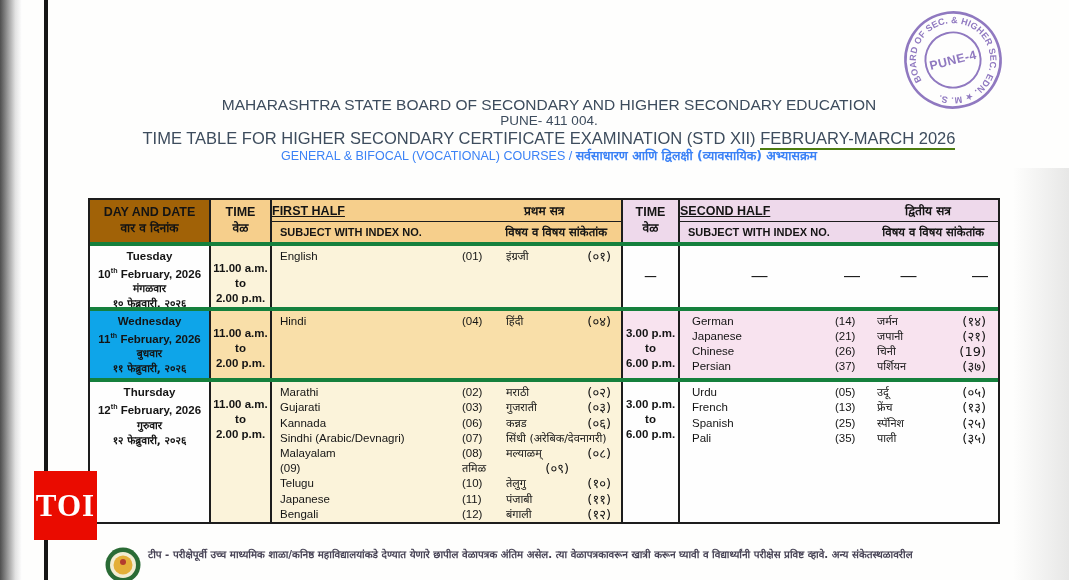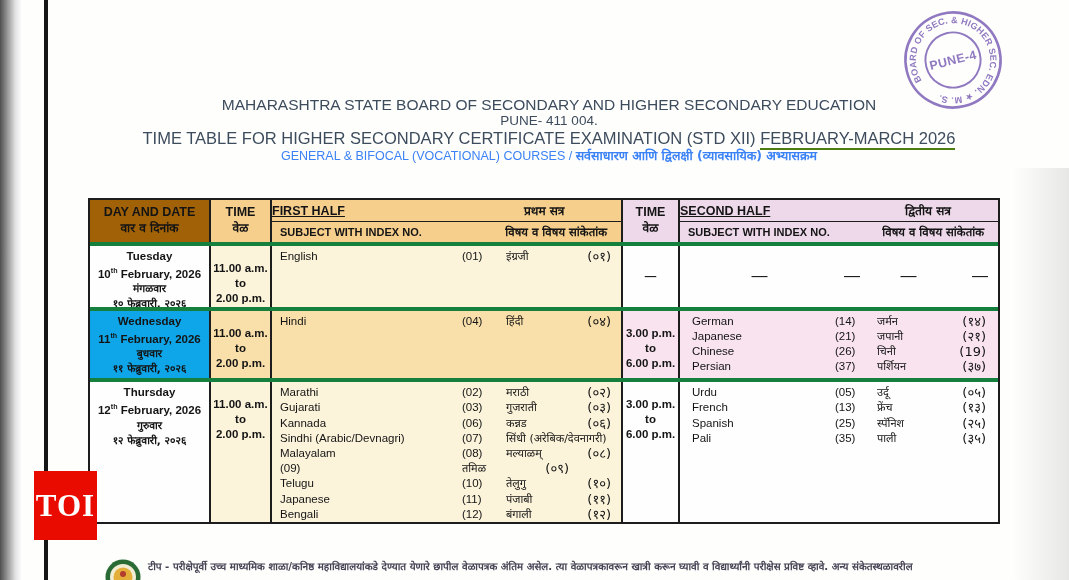--- a/index.html
+++ b/index.html
@@ -76,21 +76,21 @@
   .cell-sub.dashes{display:flex;align-items:center;padding-top:0;}
   .sub-line{display:grid;grid-template-columns:182px 44px 1fr 42px;line-height:15.2px;font-size:11.5px;}
   .cell-sub.second .sub-line{grid-template-columns:143px 42px 1fr 44px;}
   .sub-line .mr{font-family:"DejaVu Sans",sans-serif;font-size:11px;white-space:nowrap;}
   .sub-line .midx{text-align:right;font-family:"DejaVu Sans",sans-serif;font-size:13px;}
   .dash-grid{width:100%;display:grid;grid-template-columns:143px 42px 1fr 44px;}
   .dash-grid span{text-align:center;}
   .dash-grid span:last-child{text-align:right;}
 
   
-  .note{position:absolute;left:88px;top:552px;width:930px;height:28px;}
+  .note{position:absolute;left:88px;top:540px;width:930px;height:28px;}
   .note-logo{position:absolute;left:16px;top:6px;}
   .note-text{position:absolute;left:60px;top:7px;font-size:10.2px;font-weight:bold;
     color:#474355;font-family:"DejaVu Sans",sans-serif;white-space:nowrap;}
 </style>
 </head>
 <body>
 
 <div class="scan-edge"></div>
 <div class="divider-line"></div>
 <div class="right-shade"></div>

